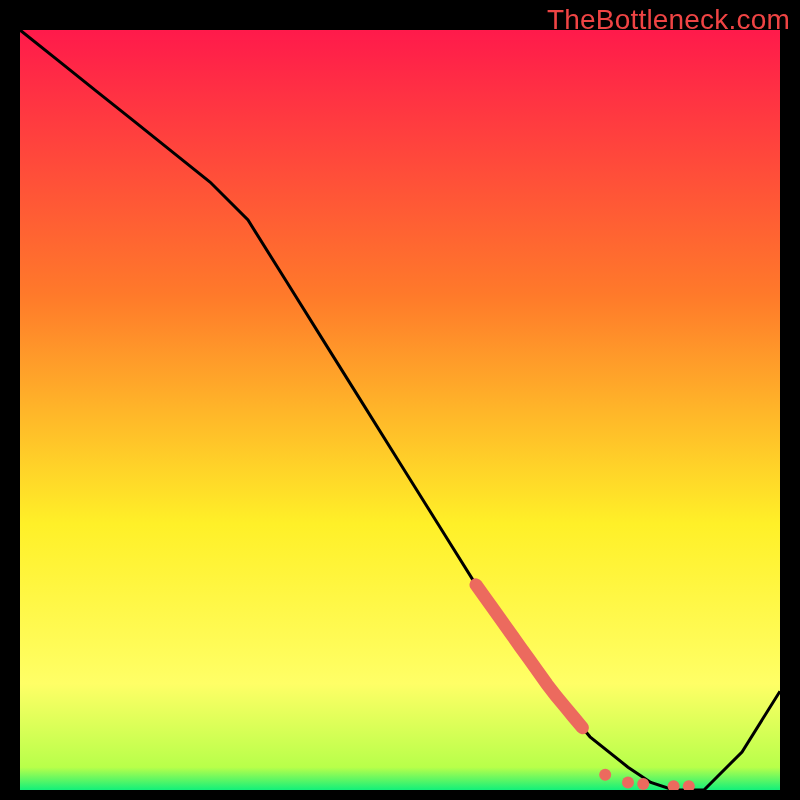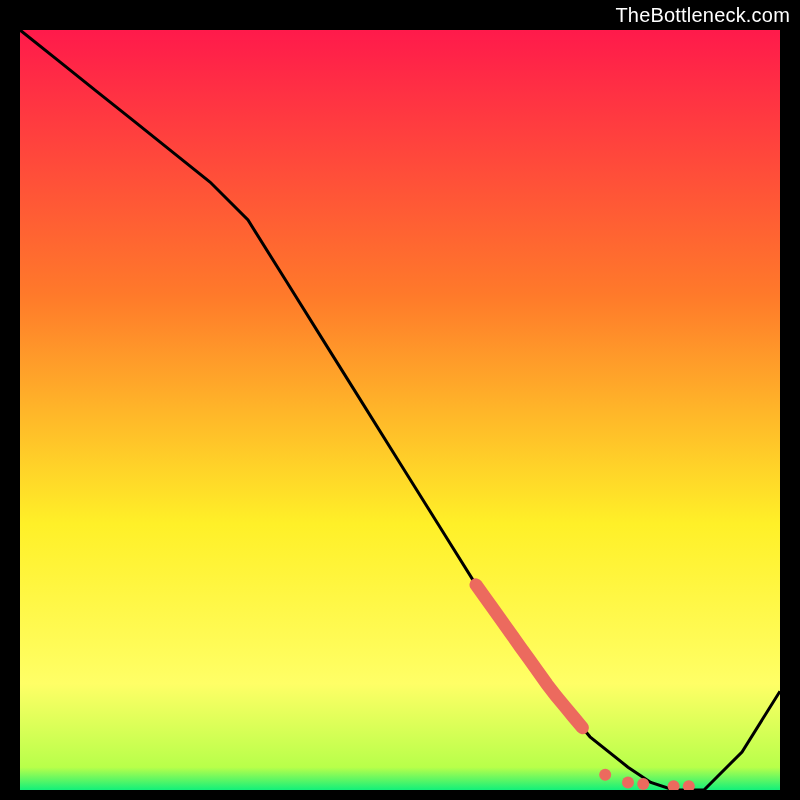--- a/index.html
+++ b/index.html
@@ -14,22 +14,22 @@
   .frame {
     position: relative;
     width: 800px;
     height: 800px;
     background: #000;
   }
   .attribution {
     position: absolute;
     top: 4px;
     right: 10px;
-    color: #ffffff;
-    font-size: 20px;
+    color: #ef4444;
+    font-size: 28px;
     letter-spacing: 0.2px;
     font-weight: 400;
   }
   .plot-area {
     position: absolute;
     left: 20px;
     top: 30px;
     width: 760px;
     height: 760px;
     overflow: hidden;

